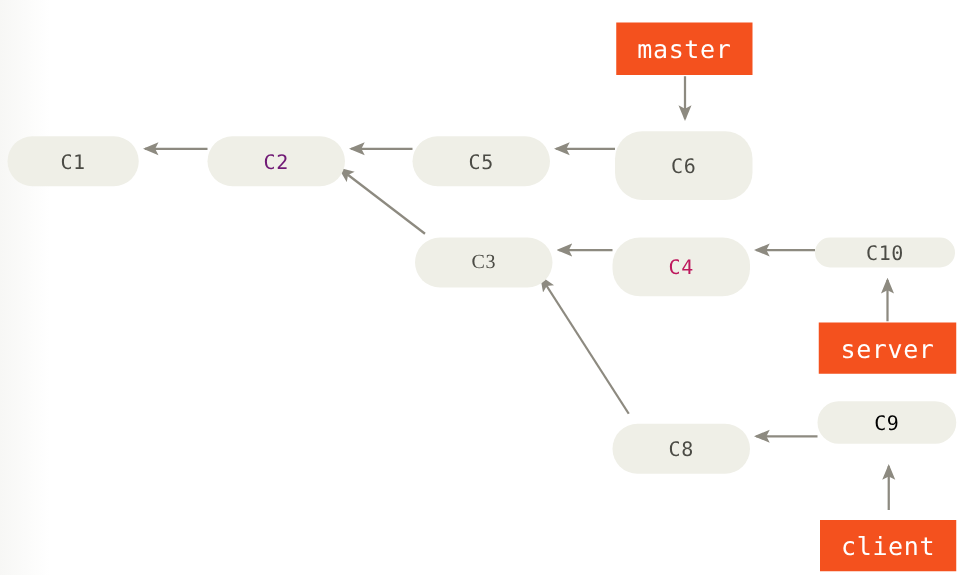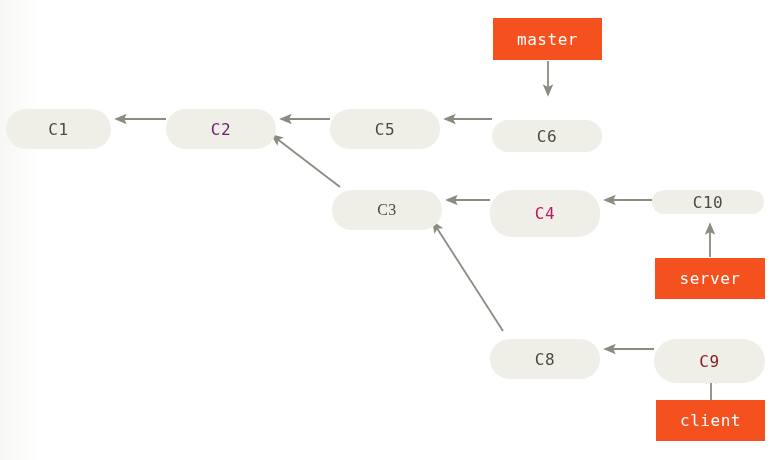--- a/index.html
+++ b/index.html
@@ -35,21 +35,21 @@
     box-sizing: border-box;
     margin-top: 10px;
   }
   .branch-label {
     position: absolute;
     background: #f4511e;
     display: flex;
     align-items: center;
     justify-content: center;
     color: #ffffff;
-    font-size: 16px;
+    font-size: 20px;
     letter-spacing: 0.5px;
     box-sizing: border-box;
   }
 </style>
 </head>
 <body>
 
 <div id="canvas">
 
   <svg id="edge-layer" width="778" height="460" viewBox="0 0 778 460" xmlns="http://www.w3.org/2000/svg">
@@ -70,26 +70,26 @@
         <line x1="548" y1="61" x2="548" y2="95" stroke="#8d8a80" stroke-width="1.8" marker-end="url(#arrowhead)"></line>
         <line x1="710" y1="257" x2="710" y2="224" stroke="#8d8a80" stroke-width="1.8" marker-end="url(#arrowhead)"></line>
         <line x1="711" y1="408" x2="711" y2="373" stroke="#8d8a80" stroke-width="1.8" marker-end="url(#arrowhead)"></line>
       </g>
   </svg>
 
   <div id="nodes-group">
       <div class="commit-node" style="left: 6px; top: 99px; width: 105px; height: 40px; background: rgb(239, 239, 231); color: rgb(75, 75, 69);">C1</div>
       <div class="commit-node" style="left: 166px; top: 99px; width: 110px; height: 40px; background: rgb(239, 239, 231); color: #701a75;">C2</div>
       <div class="commit-node" style="left: 330px; top: 99px; width: 110px; height: 40px; background: rgb(239, 239, 231); color: rgb(75, 75, 69);">C5</div>
-      <div class="commit-node" style="left: 492px; top: 110px; width: 110px; height: 32px; background: rgb(239, 239, 231); color: rgb(75, 75, 69);">C6</div>
+      <div class="commit-node" style="left: 492px; top: 95px; width: 110px; height: 55px; background: rgb(239, 239, 231); color: rgb(75, 75, 69);">C6</div>
       <div class="commit-node" style="left: 332px; top: 180px; width: 110px; height: 40px; background: rgb(239, 239, 231); color: rgb(75, 75, 69); font-family: Liberation Serif, serif;">C3</div>
       <div class="commit-node" style="left: 490px; top: 180px; width: 110px; height: 47px; background: rgb(239, 239, 231); color: #be185d;">C4</div>
       <div class="commit-node" style="left: 652px; top: 180px; width: 112px; height: 24px; background: rgb(239, 239, 231); color: rgb(75, 75, 69);">C10</div>
       <div class="commit-node" style="left: 490px; top: 329px; width: 110px; height: 40px; background: rgb(239, 239, 231); color: rgb(75, 75, 69);">C8</div>
-      <div class="commit-node" style="left: 654px; top: 329px; width: 111px; height: 44px; background: rgb(239, 239, 231); color: #7f1d1d;">C9</div>
+      <div class="commit-node" style="left: 654px; top: 311px; width: 111px; height: 34px; background: rgb(239, 239, 231); color: #000000;">C9</div>
     </div>
   <div id="branches-group">
       <div class="branch-label" style="left: 493px; top: 18px; width: 109px; height: 42px; background: rgb(244, 81, 30); color: rgb(255, 255, 255);">master</div>
       <div class="branch-label" style="left: 655px; top: 258px; width: 110px; height: 41px; background: rgb(244, 81, 30); color: rgb(255, 255, 255);">server</div>
-      <div class="branch-label" style="left: 656px; top: 400px; width: 109px; height: 41px; background: rgb(244, 81, 30); color: rgb(255, 255, 255);">client</div>
+      <div class="branch-label" style="left: 656px; top: 416px; width: 109px; height: 41px; background: rgb(244, 81, 30); color: rgb(255, 255, 255);">client</div>
     </div>
 
 </div>
 
 </body></html>

